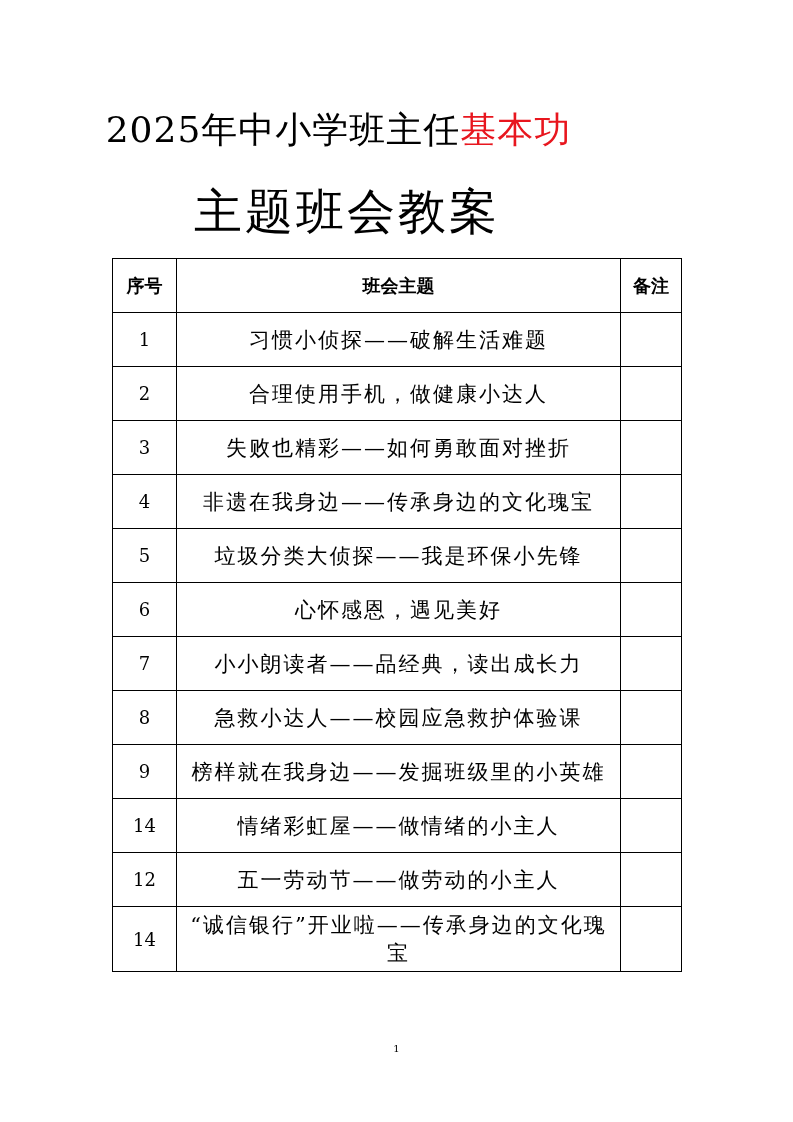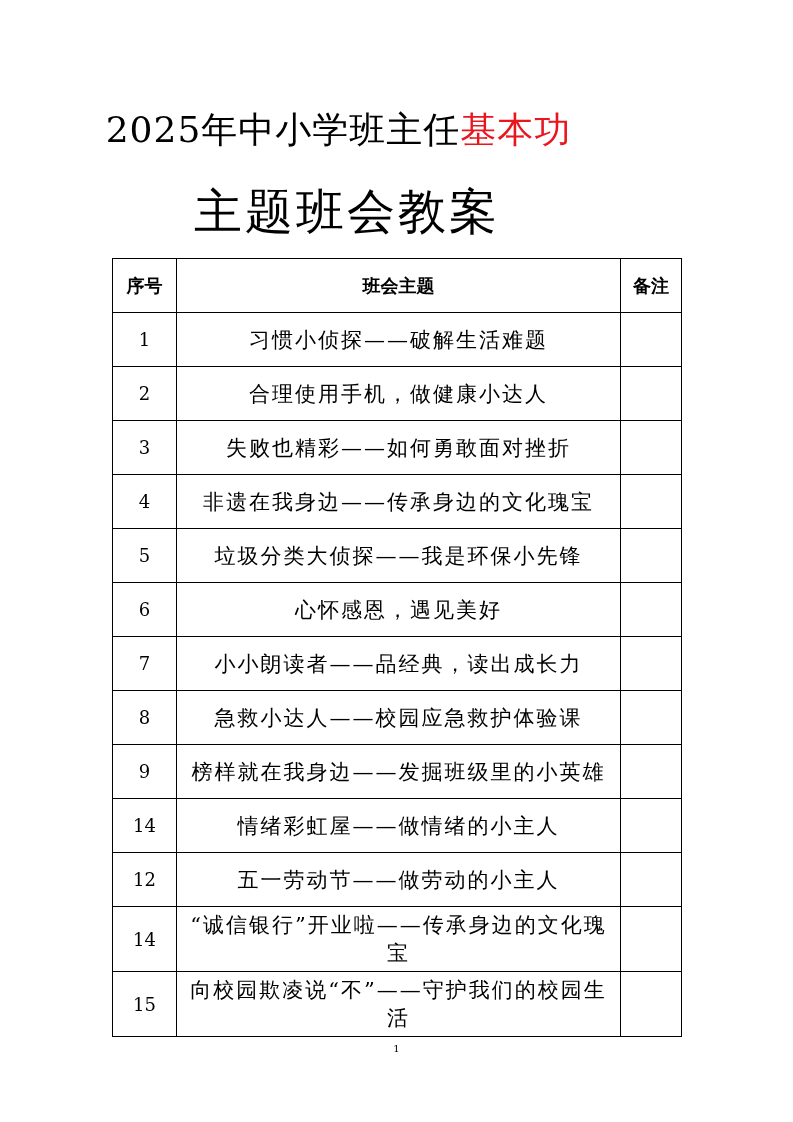--- a/index.html
+++ b/index.html
@@ -95,21 +95,16 @@
       <tr>
         <td class="num">12</td>
         <td class="topic">五一劳动节——做劳动的小主人</td>
         <td class="note"></td>
       </tr>
       <tr>
         <td class="num">14</td>
         <td class="topic">“诚信银行”开业啦——传承身边的文化瑰宝</td>
         <td class="note"></td>
       </tr>
-      <tr>
-        <td class="num">15</td>
-        <td class="topic">向校园欺凌说“不”——守护我们的校园生活</td>
-        <td class="note"></td>
-      </tr>
     </tbody>
 </table>
 
 <div class="page-num">1</div>
 
 </body></html>

